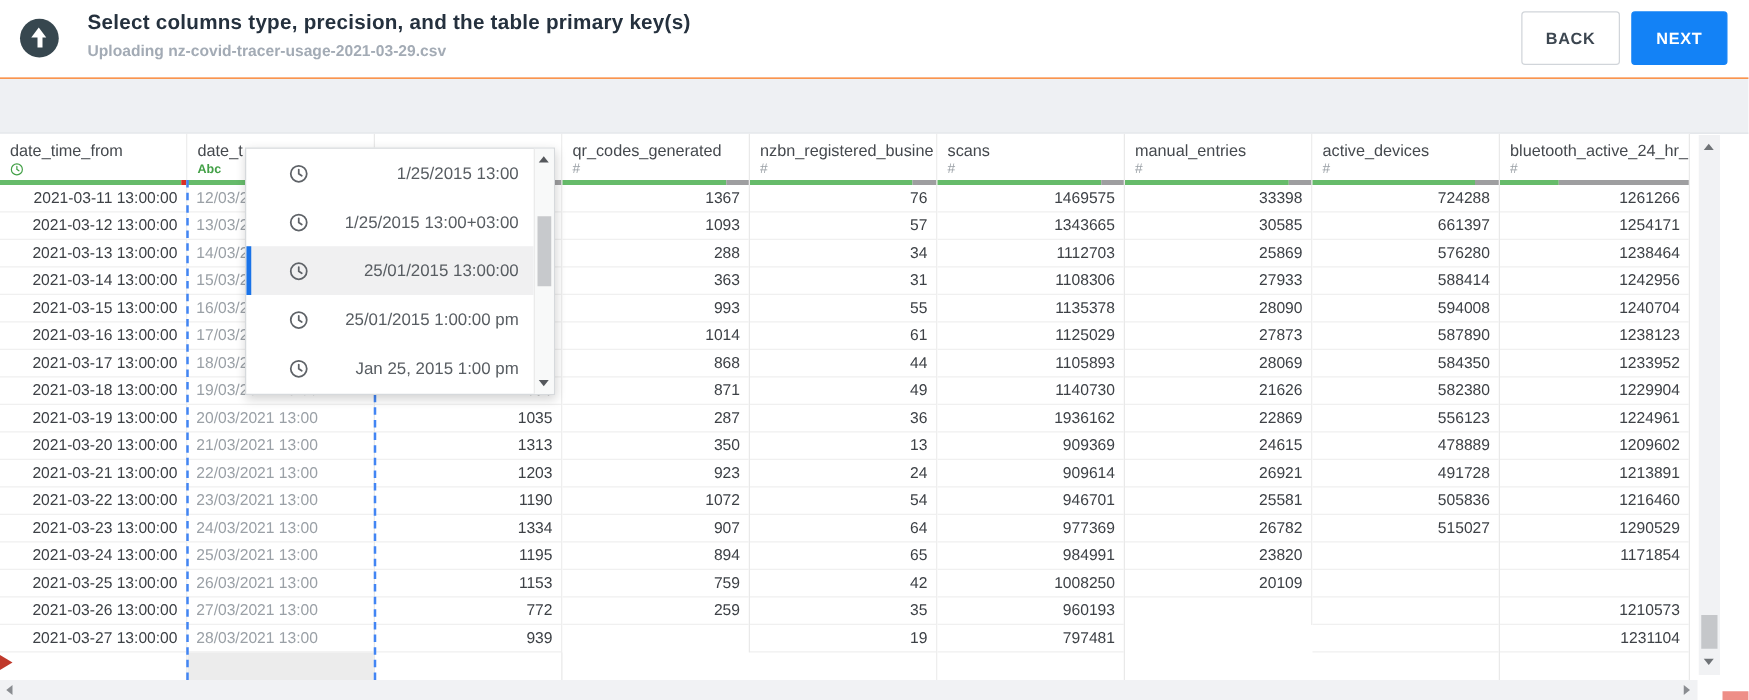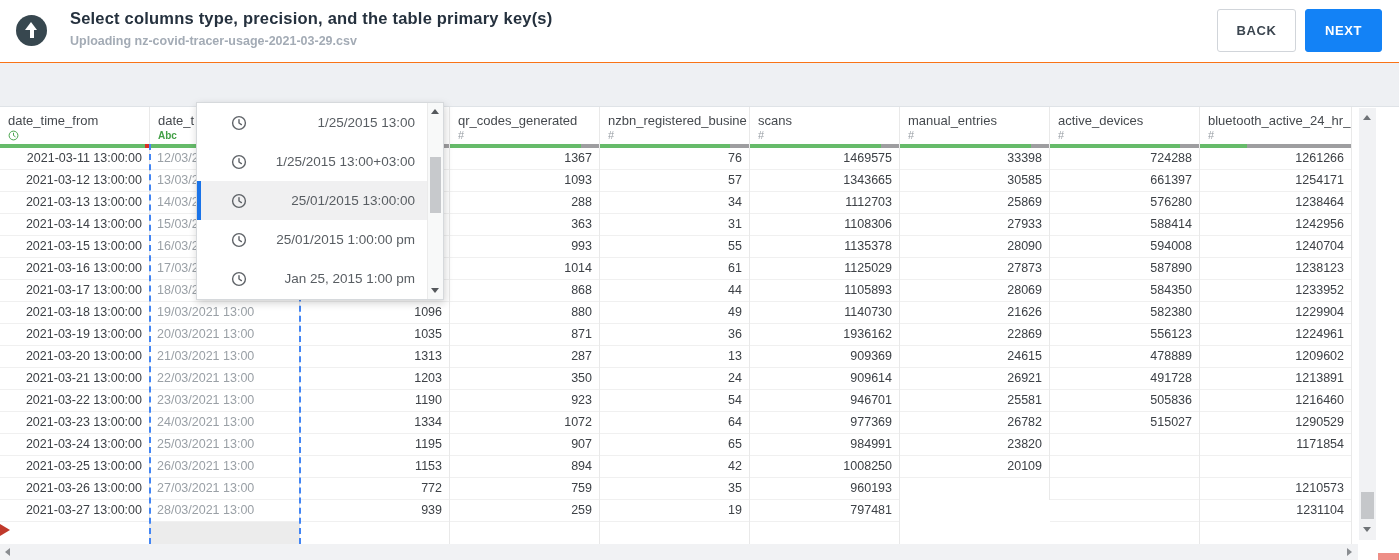--- a/index.html
+++ b/index.html
@@ -85,21 +85,21 @@
   .tri-down{position:absolute;left:4px;bottom:8px;width:0;height:0;
        border-left:4.5px solid transparent;border-right:4.5px solid transparent;border-top:5px solid #6f7377;}
   .hscroll{position:absolute;left:0;top:544px;width:1358px;height:16px;background:#f1f2f4;z-index:3;}
   .tri-left{position:absolute;left:5px;top:4px;width:0;height:0;
        border-top:4.5px solid transparent;border-bottom:4.5px solid transparent;border-right:5px solid #8a8d91;}
   .tri-right{position:absolute;right:6px;top:4px;width:0;height:0;
        border-top:4.5px solid transparent;border-bottom:4.5px solid transparent;border-left:5px solid #8a8d91;}
   .red-strip{position:absolute;left:1378px;top:553px;width:21px;height:7px;background:#ee8f88;z-index:3;}
 
   
-  .dropdown{position:absolute;left:196px;top:102px;width:248px;height:198px;background:#fff;
+  .dropdown{position:absolute;left:196px;top:118px;width:248px;height:198px;background:#fff;
        border:1px solid #d6d9dc;box-shadow:1px 3px 8px rgba(0,0,0,.18);z-index:20;box-sizing:border-box;}
   .dd-list{position:absolute;left:0;top:0;right:16px;bottom:0;overflow:hidden;}
   .dd-option{height:39px;display:flex;align-items:center;padding-left:34px;position:relative;cursor:pointer;}
   .dd-option .clock{color:#5f6368;display:inline-flex;}
   .dd-option .clock svg{width:16px;height:16px;}
   .dd-option .lbl{flex:1;text-align:right;padding-right:12px;font-size:13.5px;color:#585d62;white-space:nowrap;}
   .dd-option.selected{background:#f0f0f1;}
   .dd-option.selected::before{content:"";position:absolute;left:0;top:0;bottom:0;width:4px;background:#1a73e8;}
   .dd-scroll{position:absolute;right:0;top:0;width:16px;height:100%;background:#f8f9f9;border-left:1px solid #ebebeb;box-sizing:border-box;}
   .dd-scroll .thumb{position:absolute;left:2px;width:11px;top:54px;height:56px;background:#c7c9cc;}
@@ -231,21 +231,20 @@
           <span class="bar-green" style="width: 88%;"></span>
           <span class="bar-tail" style="width: 12%; background: rgb(158, 158, 160);"></span>
         </div>
         <div class="cell">1367</div>
         <div class="cell">1093</div>
         <div class="cell">288</div>
         <div class="cell">363</div>
         <div class="cell">993</div>
         <div class="cell">1014</div>
         <div class="cell">868</div>
-        <div class="cell">880</div>
         <div class="cell">871</div>
         <div class="cell">287</div>
         <div class="cell">350</div>
         <div class="cell">923</div>
         <div class="cell">1072</div>
         <div class="cell">907</div>
         <div class="cell">894</div>
         <div class="cell">759</div>
         <div class="cell">259</div>
         <div class="cell empty-cell"></div>

